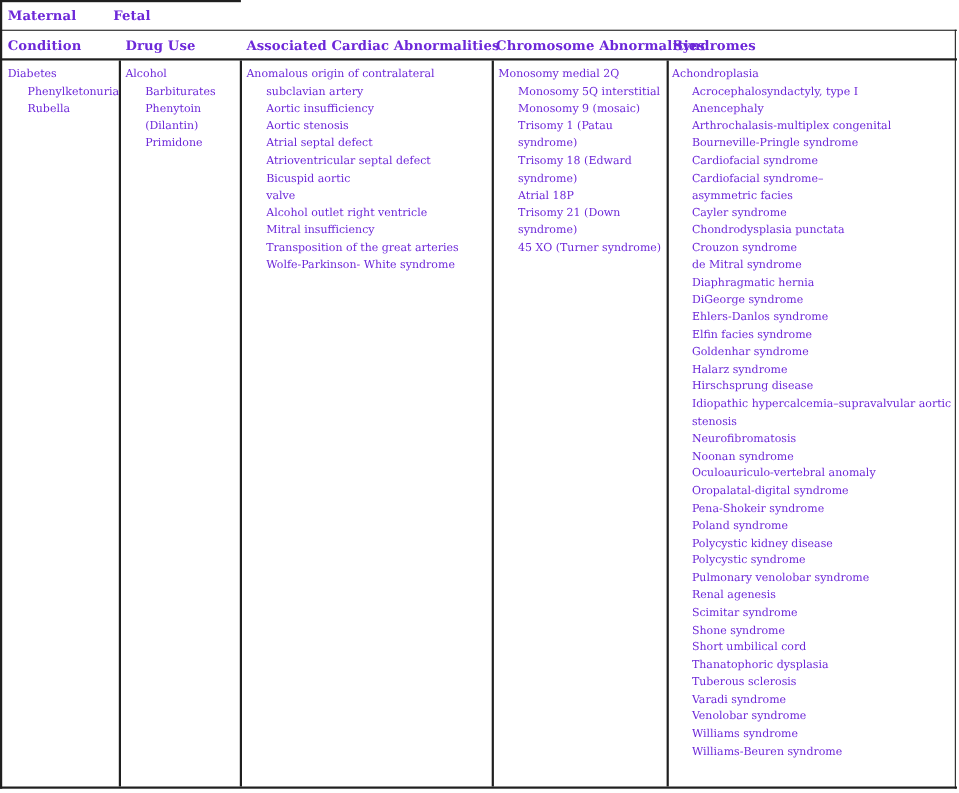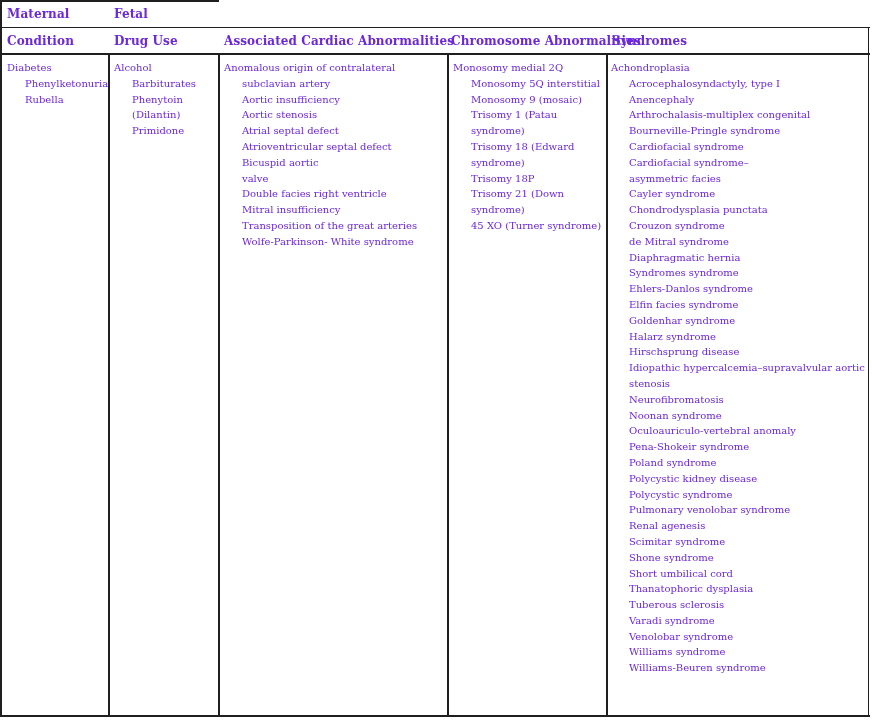--- a/index.html
+++ b/index.html
@@ -38,21 +38,21 @@
   <div class="rule" style="left:0; top:53px; width:870px; height:2px;"></div>
   <div class="rule" style="left:0; top:715px; width:870px; height:2px;"></div>
   <div class="rule" style="left:0; top:0; width:2px; height:717px;"></div>
   <div class="rule" style="left:868px; top:27px; width:1px; height:690px;"></div>
   <div class="rule" style="left:108px; top:55px; width:2px; height:660px;"></div>
   <div class="rule" style="left:218px; top:55px; width:2px; height:660px;"></div>
   <div class="rule" style="left:447px; top:55px; width:2px; height:660px;"></div>
   <div class="rule" style="left:606px; top:55px; width:2px; height:660px;"></div>
 
   <div class="hlabel" style="left:7px; top:7px;">Maternal</div>
-  <div class="hlabel" style="left:114px; top:7px;">Fetal</div>
+  <div class="hlabel" style="left:103px; top:7px;">Fetal</div>
 
   <div class="hlabel" style="left:7px; top:34px;">Condition</div>
   <div class="hlabel" style="left:114px; top:34px;">Drug Use</div>
   <div class="hlabel" style="left:224px; top:34px;">Associated Cardiac Abnormalities</div>
   <div class="hlabel" style="left:451px; top:34px;">Chromosome Abnormalities</div>
   <div class="hlabel" style="left:612px; top:34px;">Syndromes</div>
 
   <div class="cell" style="left:7px;   width:98px;">
       <div class="line">Diabetes</div>
       <div class="line indent">Phenylketonuria</div>
@@ -67,63 +67,64 @@
     </div>
   <div class="cell" style="left:224px; width:220px;">
       <div class="line">Anomalous origin of contralateral</div>
       <div class="line indent">subclavian artery</div>
       <div class="line indent">Aortic insufficiency</div>
       <div class="line indent">Aortic stenosis</div>
       <div class="line indent">Atrial septal defect</div>
       <div class="line indent">Atrioventricular septal defect</div>
       <div class="line indent">Bicuspid aortic</div>
       <div class="line indent">valve</div>
-      <div class="line indent">Double facies right ventricle</div>
+      <div class="line indent">Alcohol outlet right ventricle</div>
       <div class="line indent">Mitral insufficiency</div>
       <div class="line indent">Transposition of the great arteries</div>
       <div class="line indent">Wolfe-Parkinson- White syndrome</div>
     </div>
   <div class="cell" style="left:453px; width:152px;">
       <div class="line">Monosomy medial 2Q</div>
       <div class="line indent">Monosomy 5Q interstitial</div>
       <div class="line indent">Monosomy 9 (mosaic)</div>
       <div class="line indent">Trisomy 1 (Patau</div>
       <div class="line indent">syndrome)</div>
       <div class="line indent">Trisomy 18 (Edward</div>
       <div class="line indent">syndrome)</div>
-      <div class="line indent">Trisomy 18P</div>
+      <div class="line indent">Atrial 18P</div>
       <div class="line indent">Trisomy 21 (Down</div>
       <div class="line indent">syndrome)</div>
       <div class="line indent">45 XO (Turner syndrome)</div>
     </div>
   <div class="cell" style="left:611px; width:256px;">
       <div class="line">Achondroplasia</div>
       <div class="line indent">Acrocephalosyndactyly, type I</div>
       <div class="line indent">Anencephaly</div>
       <div class="line indent">Arthrochalasis-multiplex congenital</div>
       <div class="line indent">Bourneville-Pringle syndrome</div>
       <div class="line indent">Cardiofacial syndrome</div>
       <div class="line indent">Cardiofacial syndrome–</div>
       <div class="line indent">asymmetric facies</div>
       <div class="line indent">Cayler syndrome</div>
       <div class="line indent">Chondrodysplasia punctata</div>
       <div class="line indent">Crouzon syndrome</div>
       <div class="line indent">de Mitral syndrome</div>
       <div class="line indent">Diaphragmatic hernia</div>
-      <div class="line indent">Syndromes syndrome</div>
+      <div class="line indent">DiGeorge syndrome</div>
       <div class="line indent">Ehlers-Danlos syndrome</div>
       <div class="line indent">Elfin facies syndrome</div>
       <div class="line indent">Goldenhar syndrome</div>
       <div class="line indent">Halarz syndrome</div>
       <div class="line indent">Hirschsprung disease</div>
       <div class="line indent">Idiopathic hypercalcemia–supravalvular aortic</div>
       <div class="line indent">stenosis</div>
       <div class="line indent">Neurofibromatosis</div>
       <div class="line indent">Noonan syndrome</div>
       <div class="line indent">Oculoauriculo-vertebral anomaly</div>
+      <div class="line indent">Oropalatal-digital syndrome</div>
       <div class="line indent">Pena-Shokeir syndrome</div>
       <div class="line indent">Poland syndrome</div>
       <div class="line indent">Polycystic kidney disease</div>
       <div class="line indent">Polycystic syndrome</div>
       <div class="line indent">Pulmonary venolobar syndrome</div>
       <div class="line indent">Renal agenesis</div>
       <div class="line indent">Scimitar syndrome</div>
       <div class="line indent">Shone syndrome</div>
       <div class="line indent">Short umbilical cord</div>
       <div class="line indent">Thanatophoric dysplasia</div>

